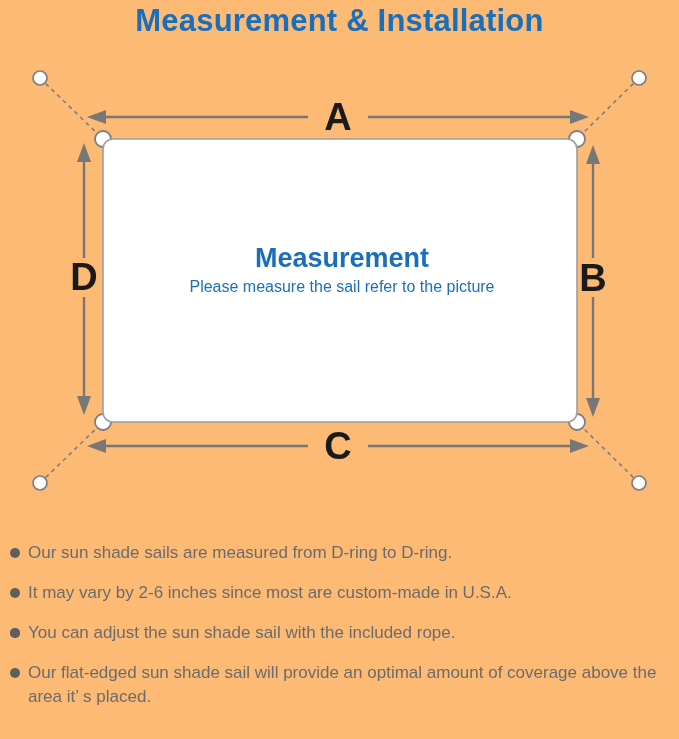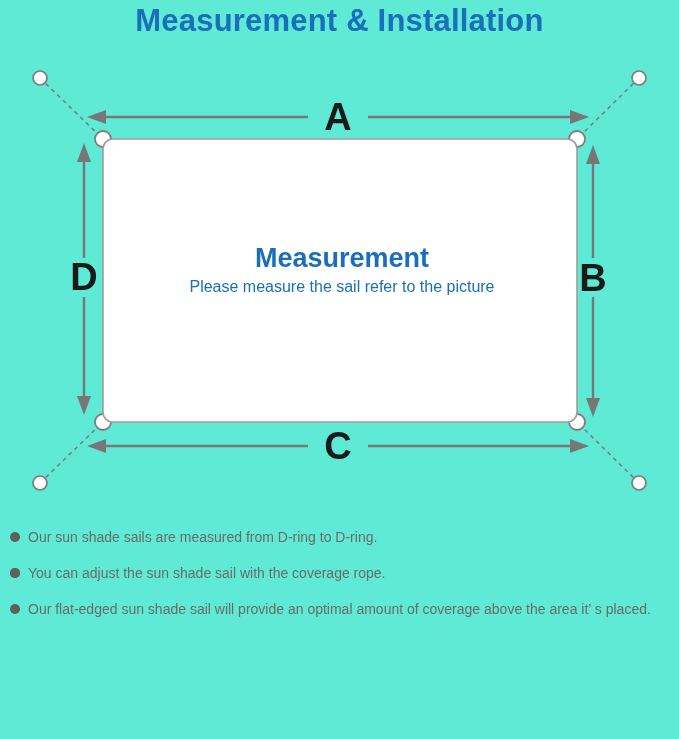--- a/index.html
+++ b/index.html
@@ -1,17 +1,17 @@
 <!DOCTYPE html>
 <html style="--accent: #1b6fba; --line-gray: #7e7e7e; --arrow-gray: #777777; --sail-stroke: #9e9e9e; --label-color: #1a1a1a; --text-gray: #6b6b6b; --bullet-gray: #5f5f5f;"><head>
 <meta charset="utf-8">
 <style>
   html,body { margin:0; padding:0; background:#fff; }
   .stage {
-    position:relative; width:679px; height:739px; background:#5eead4;
+    position:relative; width:679px; height:739px; background:#fdba74;
     overflow:hidden; margin:0 auto;
     font-family:"Liberation Sans", sans-serif;
   }
   .page-title {
     position:absolute; top:0; left:0; right:0;
     text-align:center; padding-top:3px;
     font-size:31px; font-weight:700; letter-spacing:0.2px;
     color:var(--accent,#1b6fba);
   }
   svg.diagram { position:absolute; top:55px; left:0; }
@@ -23,21 +23,21 @@
   .ahead    { fill:var(--arrow-gray,#777777); }
   .dim-label    { font-family:"Liberation Sans",sans-serif; font-size:38px; font-weight:700; fill:var(--label-color,#1a1a1a); }
   .center-title { font-family:"Liberation Sans",sans-serif; font-size:27px; font-weight:700; fill:var(--accent,#1b6fba); }
   .center-sub   { font-family:"Liberation Sans",sans-serif; font-size:16px; fill:var(--accent,#1b6fba); }
   .notes {
     position:absolute; top:525px; left:0; right:0;
     list-style:none; margin:0; padding:0 8px 0 10px;
   }
   .notes li {
     position:relative; padding-left:18px; margin-bottom:12px;
-    font-size:14px; line-height:24px; color:var(--text-gray,#6b6b6b);
+    font-size:17px; line-height:24px; color:var(--text-gray,#6b6b6b);margin-top:16px;
   }
   .notes .dot {
     position:absolute; left:0; top:7px; width:10px; height:10px;
     border-radius:50%; background:var(--bullet-gray,#5f5f5f);
   }
 </style>
 </head>
 <body>
 
 <div class="stage">
@@ -99,24 +99,28 @@
     <text class="center-sub" x="342" y="231" text-anchor="middle" dominant-baseline="central">Please measure the sail refer to the picture</text>
   </svg>
 
   <ul class="notes">
     <li>
       <span class="dot"></span>
       <span>Our sun shade sails are measured from D-ring to D-ring.</span>
     </li>
     <li>
       <span class="dot"></span>
+      <span>It may vary by 2-6 inches since most are custom-made in U.S.A.</span>
     </li>
     <li>
       <span class="dot"></span>
-      <span>You can adjust the sun shade sail with the coverage rope.</span>
+    </li>
+    <li>
+      <span class="dot"></span>
+      <span>You can adjust the sun shade sail with the included rope.</span>
     </li>
     <li>
       <span class="dot"></span>
       <span>Our flat-edged sun shade sail will provide an optimal amount of coverage above the area it’ s placed.</span>
     </li>
   </ul>
 
 </div>
 
 </body></html>

